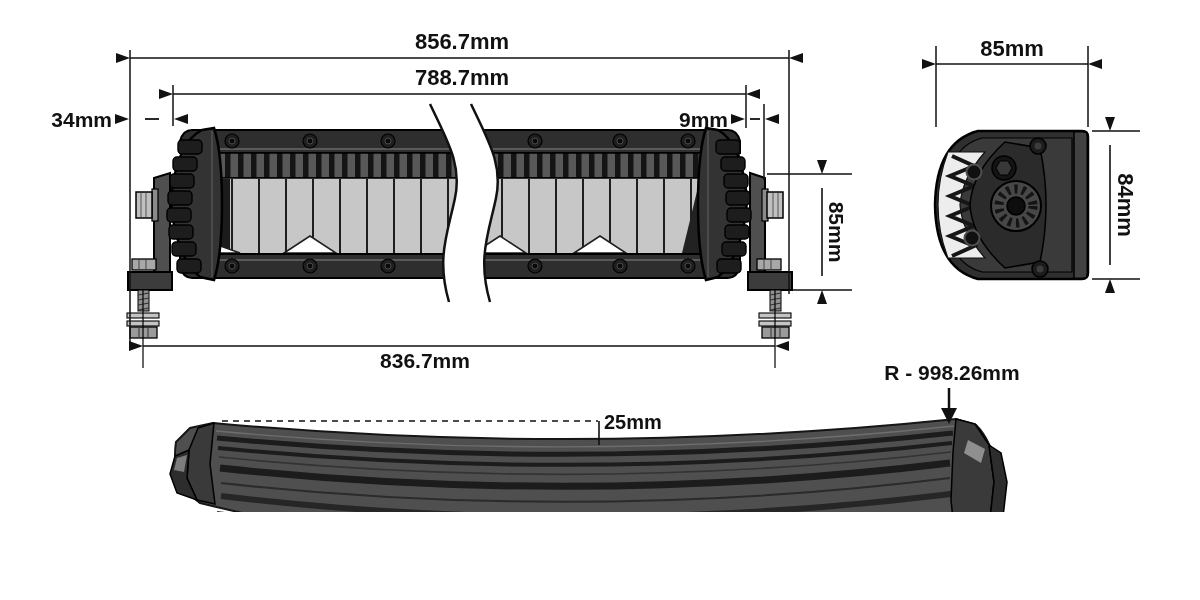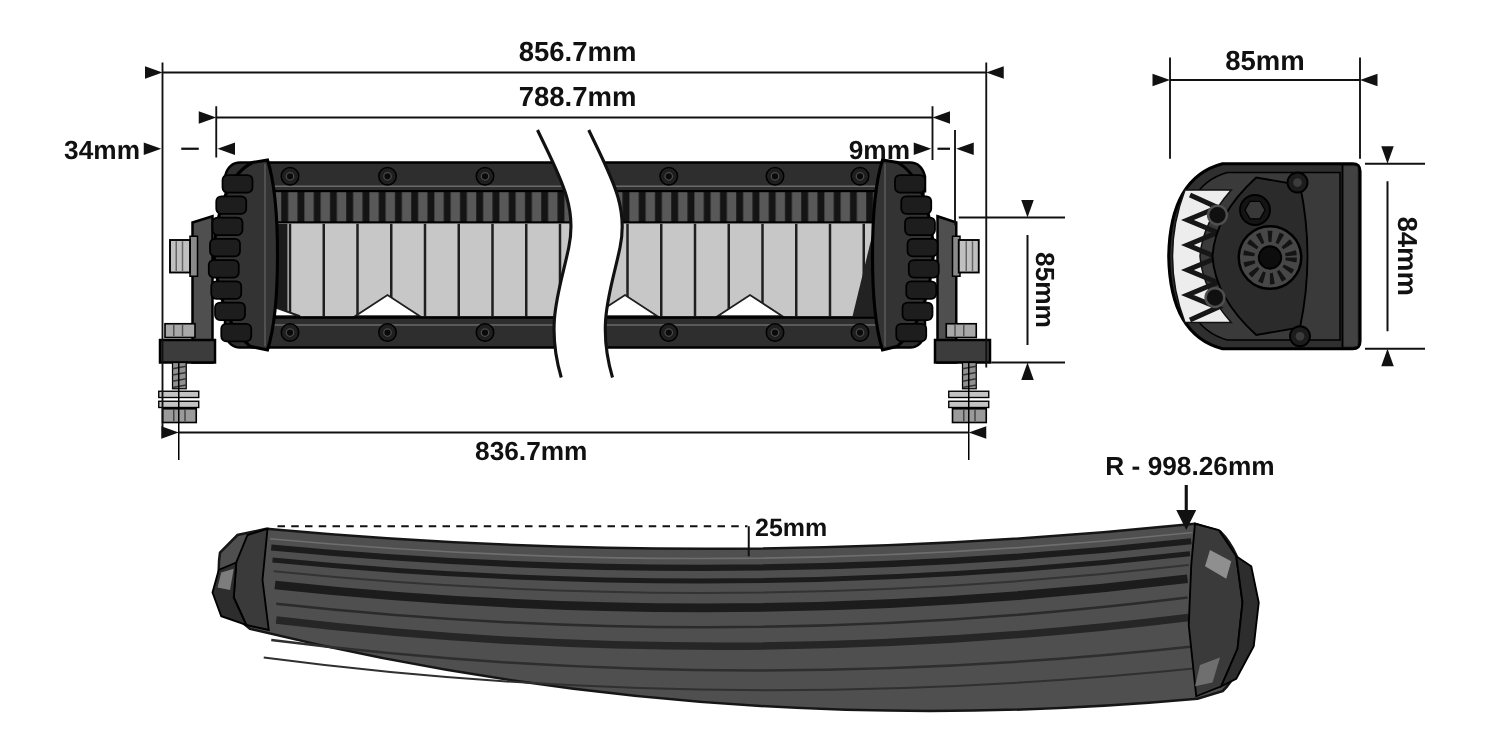--- a/index.html
+++ b/index.html
@@ -1,16 +1,16 @@
 <!DOCTYPE html>
 <html><head>
 <meta charset="utf-8">
 <style>
   html,body{margin:0;padding:0;background:#ffffff;}
-  #stage{position:relative;width:1200px;height:600px;background:#ffffff;overflow:hidden;
+  #stage{position:relative;width:1200px;height:512px;background:#ffffff;overflow:hidden;
          font-family:"Liberation Sans", sans-serif;}
   svg{display:block;}
   text{font-family:"Liberation Sans", sans-serif;font-weight:bold;fill:#111111;}
   .dim-big{font-size:22px;}
   .dim-med{font-size:21px;}
   .dim-sm{font-size:20px;}
 </style>
 </head>
 <body>
 

